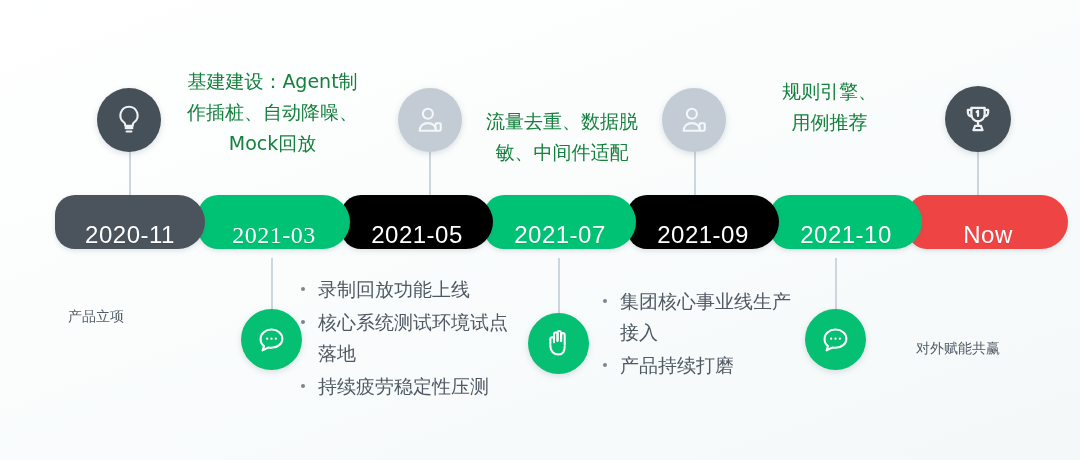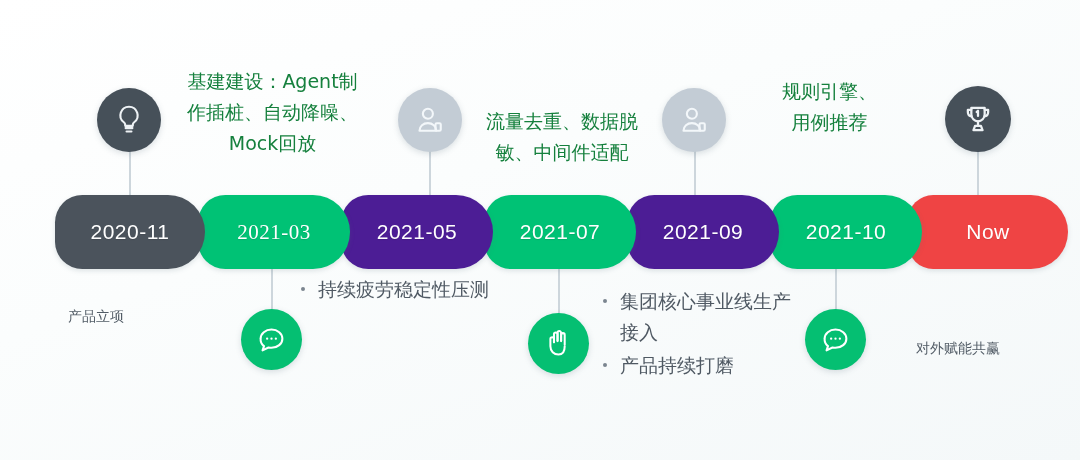--- a/index.html
+++ b/index.html
@@ -9,30 +9,30 @@
     font-family:"Liberation Sans","DejaVu Sans",sans-serif;
     color:#4b5560;
   }
   #stage{position:absolute;inset:0;}
 
   
   .conn{position:absolute;width:2px;background:#cdd6dc;}
 
   
   .seg{
-    position:absolute;top:195px;height:74px;
-    display:flex;align-items:center;justify-content:center;
-    color:#ffffff;font-size:21px;letter-spacing:.5px;
+    position:absolute;top:195px;height:54px;
+    display:flex;align-items:flex-end;justify-content:center;
+    color:#ffffff;font-size:24px;letter-spacing:.5px;
     border-radius:34px 46px 46px 34px;
     box-shadow:0 2px 5px rgba(90,110,120,.18);
   }
   .seg span{position:relative;z-index:2;text-shadow:0 1px 1px rgba(0,0,0,.10);}
   .seg.dark{background:#4b535c;}
   .seg.green{background:#00c275;}
-  .seg.gray{background:#4c1d95;}
+  .seg.gray{background:#000000;}
   .seg.red{background:#ef4444;}
 
   
   .bub{
     position:absolute;border-radius:50%;
     display:flex;align-items:center;justify-content:center;
     box-shadow:0 2px 6px rgba(80,100,115,.20);
   }
   .bub.dark{background:#465059;}
   .bub.gray{background:#c3ccd5;}
@@ -162,20 +162,22 @@
     <div>流量去重、数据脱</div>
     <div>敏、中间件适配</div>
   </div>
 
   <div class="txt center" style="left:742px;top:76px;width:175px;">
     <div>规则引擎、</div>
     <div>用例推荐</div>
   </div>
 
   <div class="blist" style="left:296px;top:274px;width:225px;">
+    <div class="li">录制回放功能上线</div>
+    <div class="li">核心系统测试环境试点落地</div>
     <div class="li">持续疲劳稳定性压测</div>
   </div>
 
   <div class="blist" style="left:598px;top:286px;width:205px;">
     <div class="li">集团核心事业线生产接入</div>
     <div class="li">产品持续打磨</div>
   </div>
 
   <div class="caption" style="left:68px;top:303px;">产品立项</div>
   <div class="caption" style="left:916px;top:303px;margin-top:32px;">对外赋能共赢</div>

